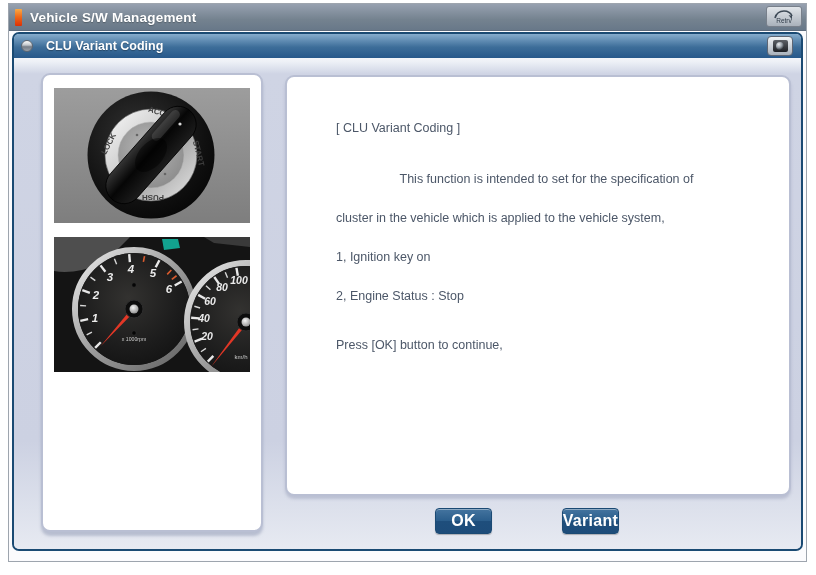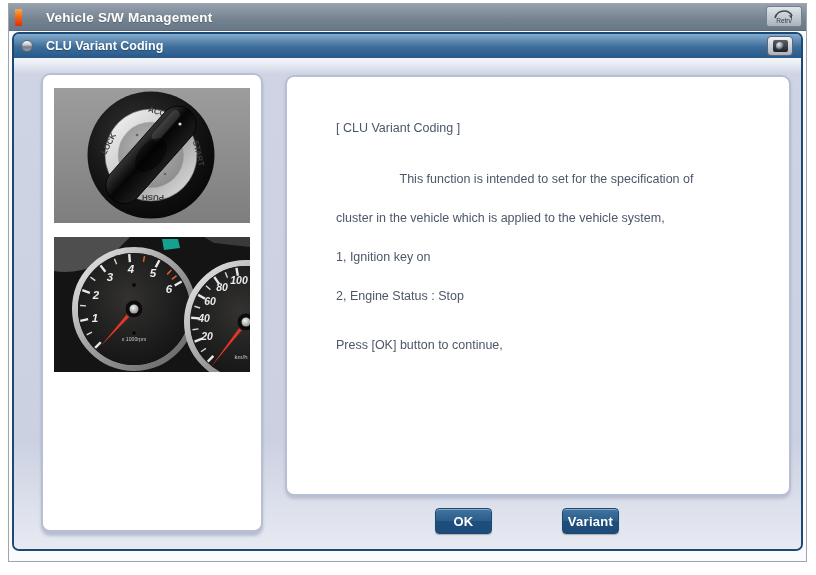--- a/index.html
+++ b/index.html
@@ -8,21 +8,21 @@
 
   .window{position:absolute;left:8px;top:3px;width:799px;height:559px;
           background:#fbfbfd;border:1px solid #9ea5ae;box-sizing:border-box;}
 
   
   .titlebar{position:absolute;left:0;top:0;right:0;height:26px;
             background:linear-gradient(#97a1b0,#74828f 60%,#687889);
             border-bottom:1px solid #5c6b7d;display:flex;align-items:center;}
   .title-icon{width:7px;height:17px;margin-left:6px;border-radius:1px;
               background:linear-gradient(#f9aa45,#ef6a1a 45%,#dd3005);}
-  .title-text{color:#fff;font-size:13.5px;font-weight:bold;margin-left:24px;
+  .title-text{color:#fff;font-size:13.5px;font-weight:bold;margin-left:8px;
               letter-spacing:.2px;text-shadow:0 1px 1px rgba(0,0,0,.25);}
   .retry-btn{position:absolute;right:4px;top:2px;width:36px;height:21px;
              background:linear-gradient(#e2e6ea,#a9b1bb);border:1px solid #78808b;
              border-radius:3px;box-sizing:border-box;cursor:pointer;
              display:flex;flex-direction:column;align-items:center;justify-content:center;}
   .retry-label{font-size:6.5px;color:#2e3a47;line-height:6px;margin-top:-2px;}
 
   
   .dialog{position:absolute;left:3px;right:3px;top:28px;bottom:10px;
           border:2px solid #1a4a73;border-radius:7px;overflow:hidden;
@@ -62,21 +62,21 @@
   .text-block p{margin:12px;font-size:12.5px;line-height:27px;color:#4c5768;}
   .gap-a{margin-top:24px !important;text-align:center;}
   .gap-b{margin-top:19px !important;}
   .gap-c{margin-top:22px !important;}
 
   
   .btn{position:absolute;top:450px;width:57px;height:26px;border-radius:4px;
        background:linear-gradient(#44749f,#2b5e8c 48%,#1e4e7c 52%,#1d4c7a);
        border:1px solid #1b4a74;box-sizing:border-box;cursor:pointer;
        box-shadow:inset 0 1px 0 rgba(255,255,255,.4),0 1px 1px rgba(0,0,0,.25);
-       color:#fff;font-weight:bold;font-size:13px;font-family:inherit;
+       color:#fff;font-weight:bold;font-size:16px;font-family:inherit;
        display:flex;align-items:center;justify-content:center;letter-spacing:.3px;}
   .btn-ok{left:421px;}
   .btn-cancel{left:548px;}
 
   svg text{font-family:"Liberation Sans",sans-serif;}
 </style>
 </head>
 <body>
 
 <div class="window">

